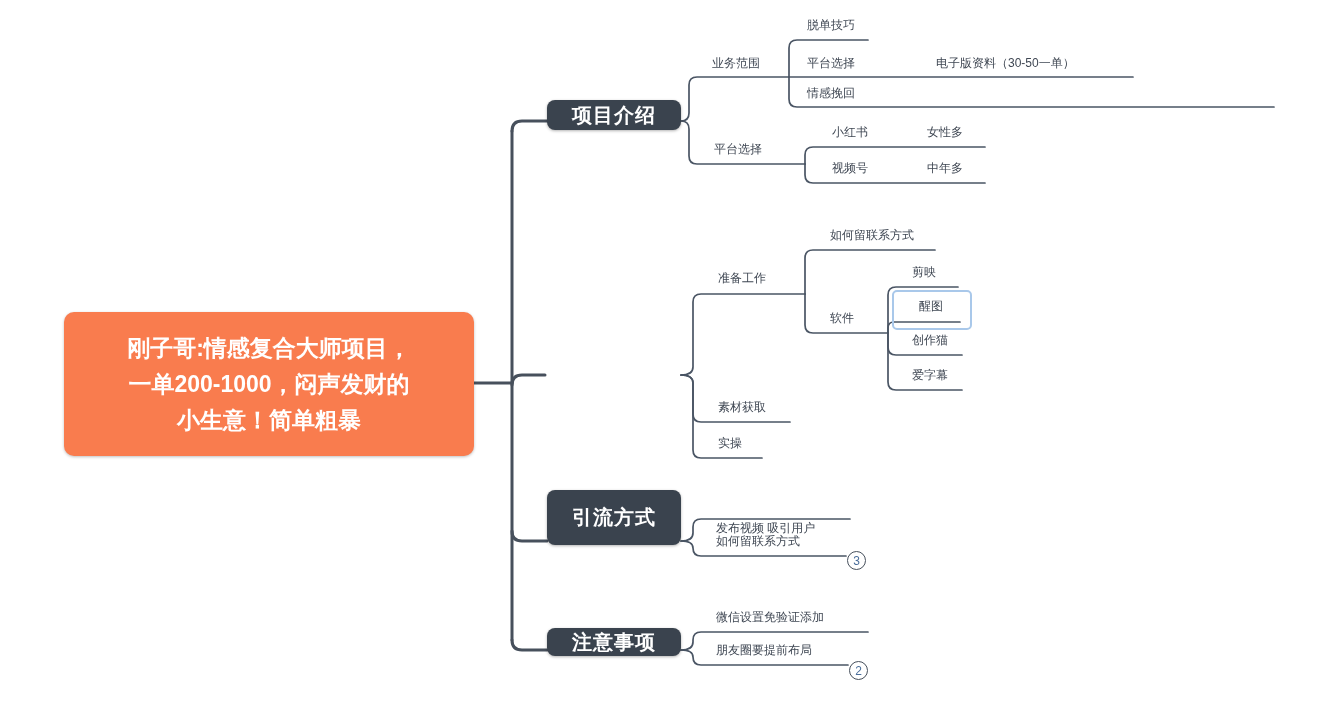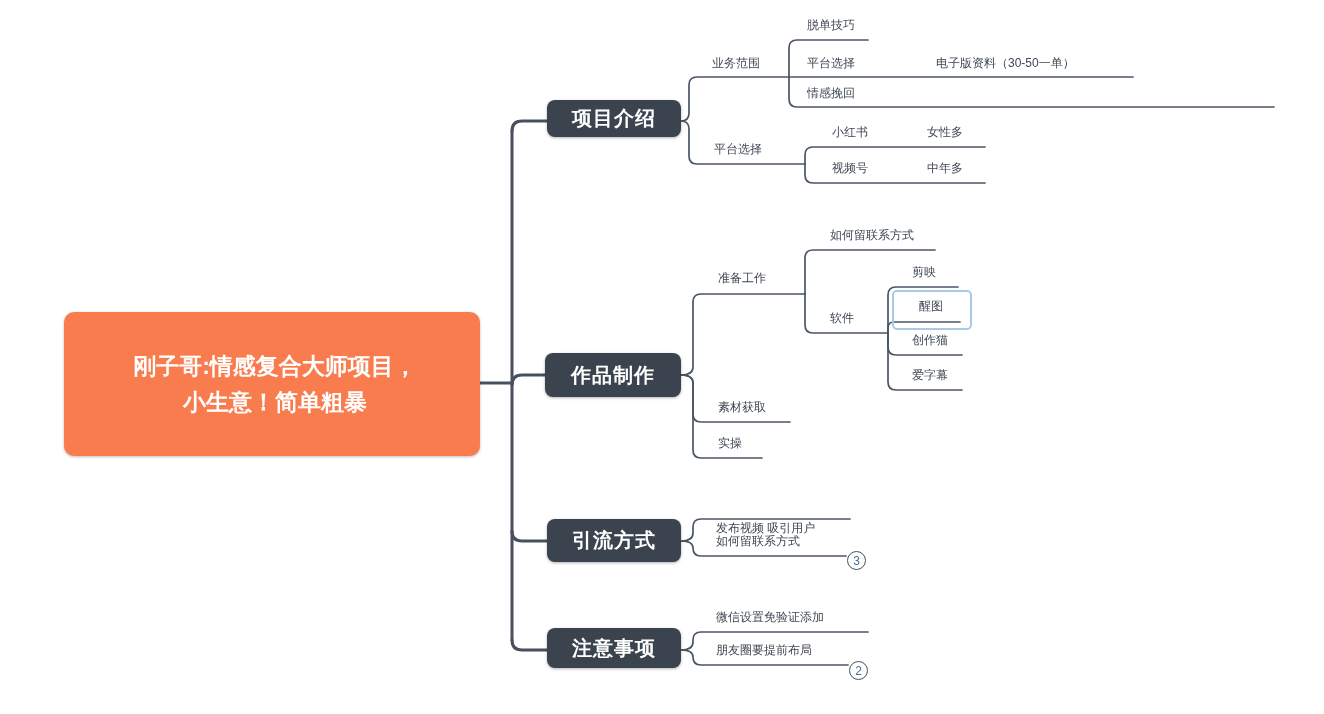--- a/index.html
+++ b/index.html
@@ -9,21 +9,21 @@
     font-family:"Liberation Sans","DejaVu Sans",sans-serif;
   }
   svg.wires{position:absolute;left:0;top:0;width:1324px;height:714px;}
   .ml{stroke:var(--line,#47505C);stroke-width:3;fill:none;stroke-linecap:round;}
   .tl{stroke:var(--branch-line,#4A5564);stroke-width:1.7;fill:none;stroke-linecap:round;}
   .rootnode{
     position:absolute;left:64px;top:312px;width:410px;height:144px;
     background:var(--accent-orange,#F97C4E);border-radius:10px;
     color:#fff;font-weight:bold;font-size:23px;line-height:36px;
     display:flex;flex-direction:column;justify-content:center;align-items:center;
-    text-align:center;box-shadow:0 1px 3px rgba(0,0,0,.25);padding-left:6px;
+    text-align:center;box-shadow:0 1px 3px rgba(0,0,0,.25);
   }
   .mainnode{
     position:absolute;background:var(--node-dark,#3A434E);border-radius:8px;
     color:#fff;font-weight:bold;font-size:20px;letter-spacing:1px;
     display:flex;justify-content:center;align-items:center;
     box-shadow:0 1px 3px rgba(0,0,0,.3);
   }
   .lbl{
     position:absolute;font-size:12px;color:var(--label-text,#3F4753);
     white-space:nowrap;line-height:16px;
@@ -74,27 +74,27 @@
 
     <path class="tl" d="M681 541 Q693 541 693 533 V527 Q693 519 701 519 H850"></path>
     <path class="tl" d="M681 541 Q693 541 693 548 Q693 556 701 556 H846"></path>
 
     <path class="tl" d="M681 650 Q693 650 693 642 V640 Q693 632 701 632 H868"></path>
     <path class="tl" d="M681 650 Q693 650 693 657 Q693 665 701 665 H848"></path>
   </svg>
 
   <div class="rootnode">
     <span>刚子哥:情感复合大师项目，</span>
+    <span>一单200-1000，闷声发财的</span>
     <span>小生意！简单粗暴</span>
   </div>
 
-  <div class="mainnode" style="left:547px;top:100px;width:134px;height:37px">项目介绍</div>
-  <div class="mainnode" style="left:545px;top:353px;width:136px;height:44px">作品制作</div>
-  <div class="mainnode" style="left:547px;top:519px;width:134px;height:43px">引流方式</div>
-  <div class="mainnode" style="left:547px;top:628px;width:134px;height:40px">注意事项</div>
+  <div class="mainnode" style="left:547px;top:100px;width:134px;height:30px">项目介绍</div>
+  <div class="mainnode" style="left:547px;top:490px;width:134px;height:55px">引流方式</div>
+  <div class="mainnode" style="left:547px;top:628px;width:134px;height:28px">注意事项</div>
 
   <div class="lbl" style="left:712px;top:55px">业务范围</div>
   <div class="lbl" style="left:807px;top:17px">脱单技巧</div>
   <div class="lbl" style="left:807px;top:55px">平台选择</div>
   <div class="lbl" style="left:936px;top:55px">电子版资料（30-50一单）</div>
   <div class="lbl" style="left:807px;top:85px">情感挽回</div>
   <div class="lbl" style="left:714px;top:141px">平台选择</div>
   <div class="lbl" style="left:832px;top:124px">小红书</div>
   <div class="lbl" style="left:927px;top:124px">女性多</div>
   <div class="lbl" style="left:832px;top:160px">视频号</div>

